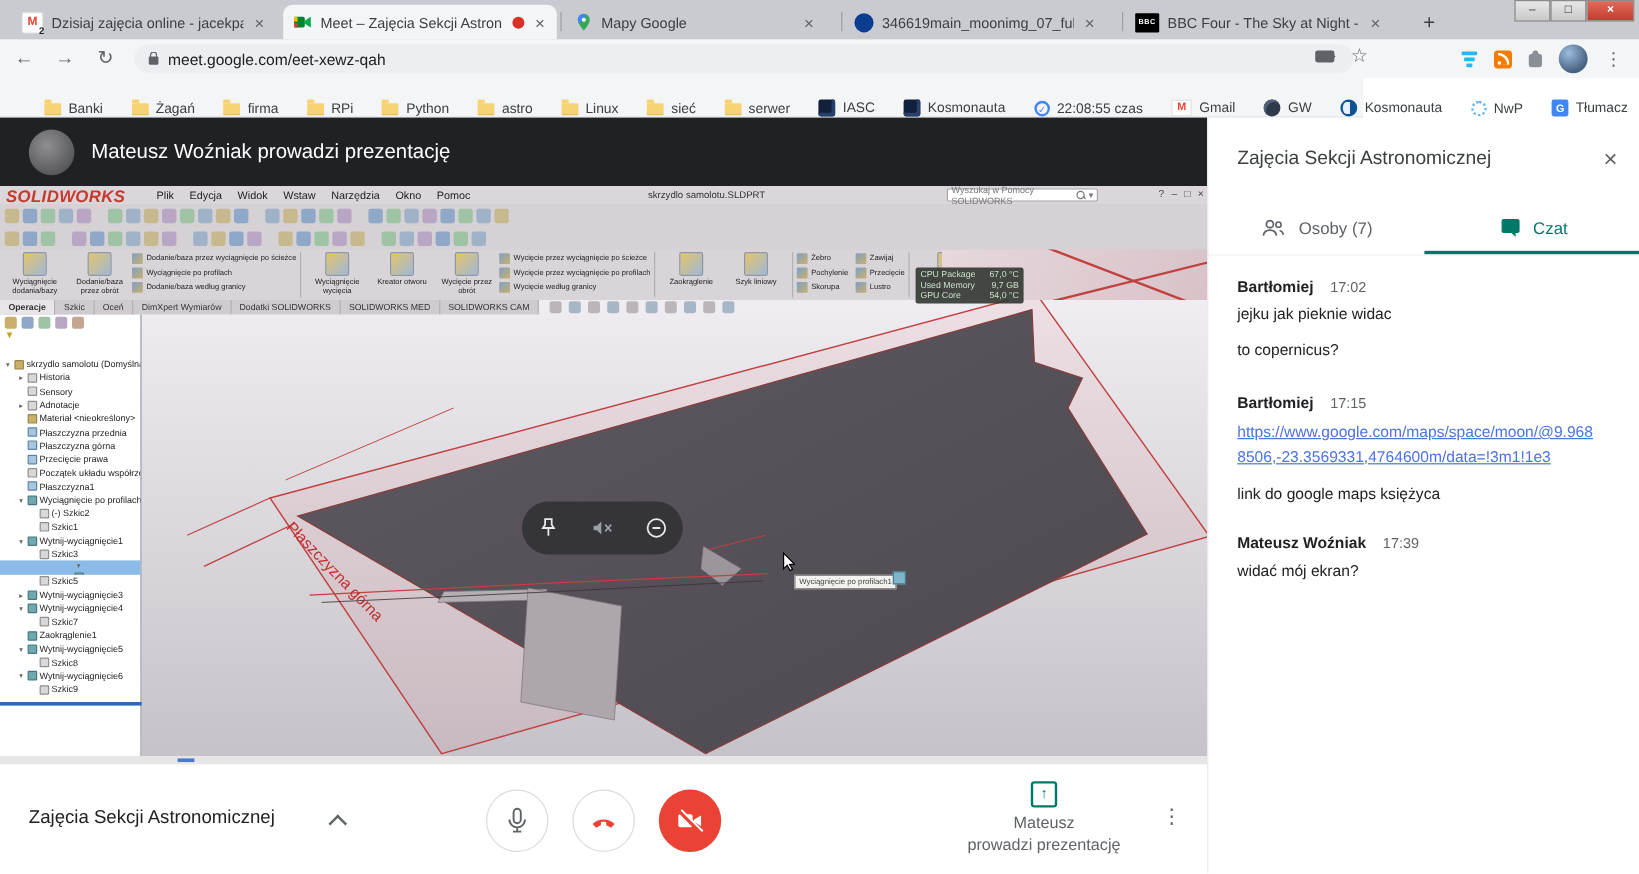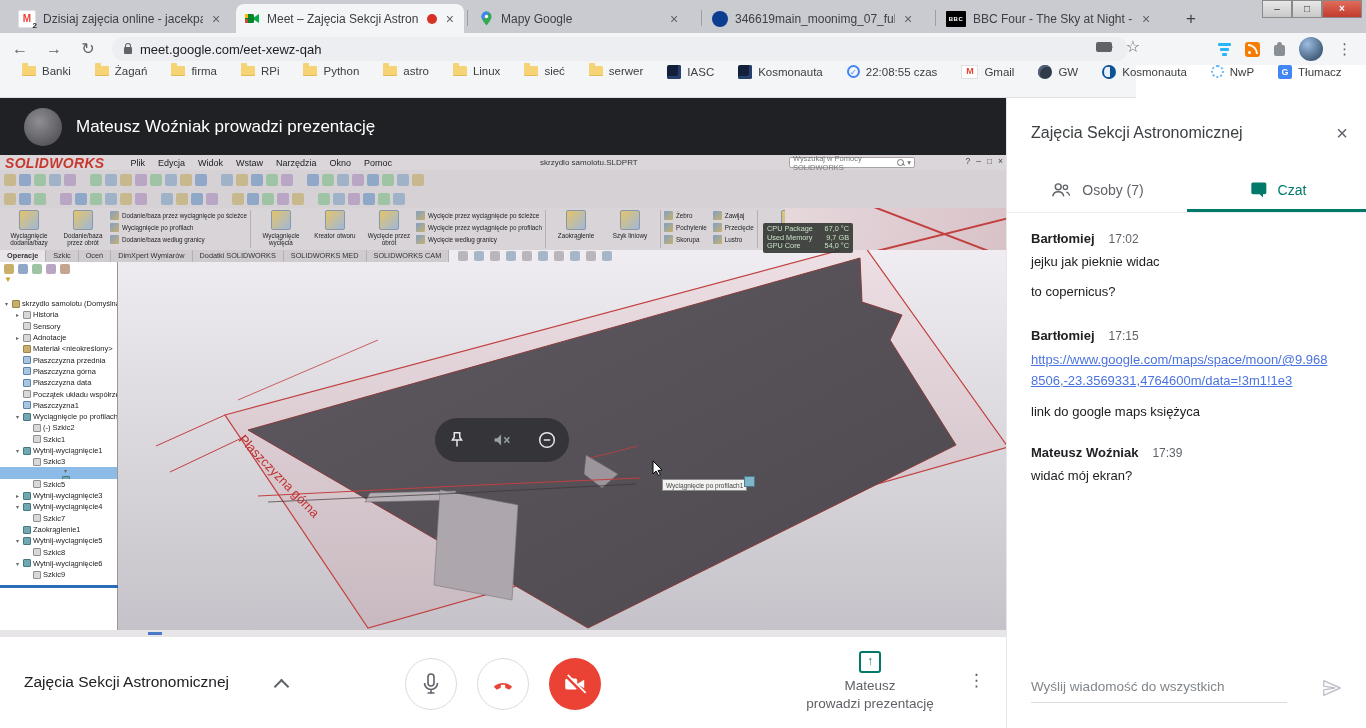--- a/index.html
+++ b/index.html
@@ -36,21 +36,21 @@
   .filterext{display:flex;flex-direction:column;gap:2px;align-items:center;}
   .filterext i{display:block;height:3px;background:#29B6F6;border-radius:1px;}
   .rssext{width:15px;height:15px;background:#F57C00;border-radius:3px;position:relative;}
   .rssext:before{content:"";position:absolute;left:3px;bottom:3px;width:3px;height:3px;background:#fff;border-radius:50%;}
   .rssext:after{content:"";position:absolute;left:3px;bottom:3px;width:8px;height:8px;border:2px solid #fff;border-left:none;border-bottom:none;border-radius:0 10px 0 0;}
   .puzext{width:11px;height:11px;background:#8A8F96;border-radius:2px;position:relative;margin-top:2px;}
   .puzext:before{content:"";position:absolute;top:-3px;left:3px;width:5px;height:5px;background:#8A8F96;border-radius:50%;}
   .avatarc{width:24px;height:24px;border-radius:50%;background:radial-gradient(circle at 35% 30%,#9DBCE0,#46627F 70%);}
   .kebab{font-size:15px;color:#5F6368;}
 
-  .bookbar{position:absolute;left:0;top:65px;width:1136px;height:33px;background:#F4F5F6;border-bottom:1px solid #DDDFE3;display:flex;align-items:flex-start;padding-left:22px;gap:24px;box-sizing:border-box;}
+  .bookbar{position:absolute;left:0;top:65px;width:1136px;height:33px;background:#F4F5F6;border-bottom:1px solid #DDDFE3;display:flex;align-items:flex-end;padding-left:37px;gap:24px;box-sizing:border-box;}
   .bk{display:flex;align-items:center;gap:6px;font-size:11.5px;color:#3C4043;white-space:nowrap;}
   .folder{width:14px;height:10px;background:#F6D374;border-radius:1px;position:relative;box-shadow:inset 0 -1px 0 #E3BC55;flex:none;}
   .folder:before{content:"";position:absolute;top:-3px;left:0;width:6px;height:3px;background:#F6D374;border-radius:1px 1px 0 0;}
   .darksq{width:14px;height:14px;background:#12203C;border-radius:2px;box-shadow:inset -3px -3px 0 #27406B;flex:none;}
   .clockic{width:13px;height:13px;border:2px solid #4285F4;border-radius:50%;color:#4285F4;font-size:8px;line-height:12px;text-align:center;box-sizing:border-box;flex:none;}
   .gmic{width:15px;height:12px;background:#fff;border:1px solid #E0E0E0;color:#EA4335;font-weight:bold;font-size:9px;line-height:11px;text-align:center;position:relative;flex:none;}
   .gwic{width:14px;height:14px;border-radius:50%;background:#2F3A4A;box-shadow:inset 2px 2px 0 #50617A;flex:none;}
   .kosic{width:14px;height:14px;border-radius:50%;background:#0B5394;position:relative;flex:none;}
   .kosic:before{content:"";position:absolute;left:2px;top:2px;width:6px;height:10px;border-radius:50% 0 0 50%;background:#E8F0FE;}
   .nwpic{width:13px;height:13px;border-radius:50%;border:2px dotted #64B5F6;box-sizing:border-box;flex:none;}
@@ -610,21 +610,21 @@
             <span>Płaszczyzna przednia</span>
           </div>
         <div class="trow lvl1">
             <span class="car"></span>
             <span class="tic plane"></span>
             <span>Płaszczyzna górna</span>
           </div>
         <div class="trow lvl1">
             <span class="car"></span>
             <span class="tic plane"></span>
-            <span>Płaszczyzna data</span>
+            <span>Przecięcie prawa</span>
           </div>
         <div class="trow lvl1">
             <span class="car"></span>
             <span class="tic sketch"></span>
             <span>Początek układu współrzędnych</span>
           </div>
         <div class="trow lvl1">
             <span class="car"></span>
             <span class="tic plane"></span>
             <span>Płaszczyzna1</span>
@@ -822,21 +822,15 @@
     </div>
 
     <div class="msg" style="top:347px;">
       <div class="mh">
           <span class="sender">Mateusz Woźniak</span>
           <span class="time">17:39</span>
         </div>
       <div class="line">widać mój ekran?</div>
     </div>
 
-    <div class="p-input">
-      <input type="text" placeholder="Wyślij wiadomość do wszystkich" style="">
-      <svg class="sendic" width="22" height="22" viewBox="0 0 24 24">
-          <path d="M3 20l18-8L3 4v6l12 2-12 2z" fill="none" stroke="#BDC1C6" stroke-width="1.5" stroke-linejoin="round"></path>
-        </svg>
-    </div>
   </div>
 
 </div>
 
 </body></html>

